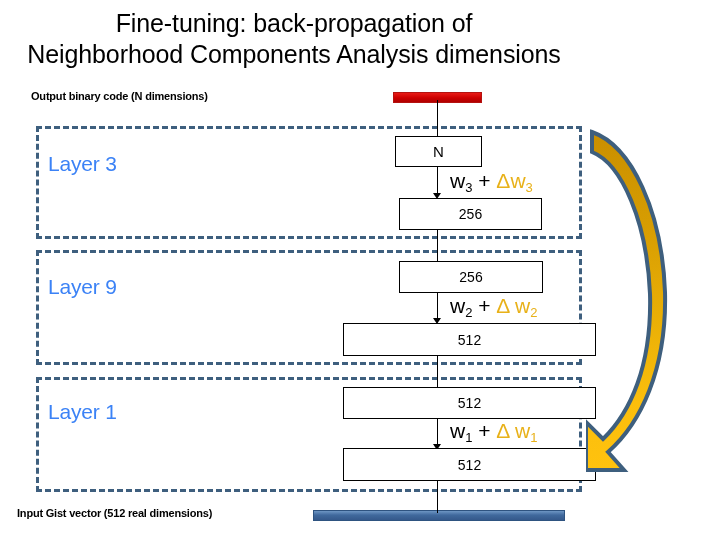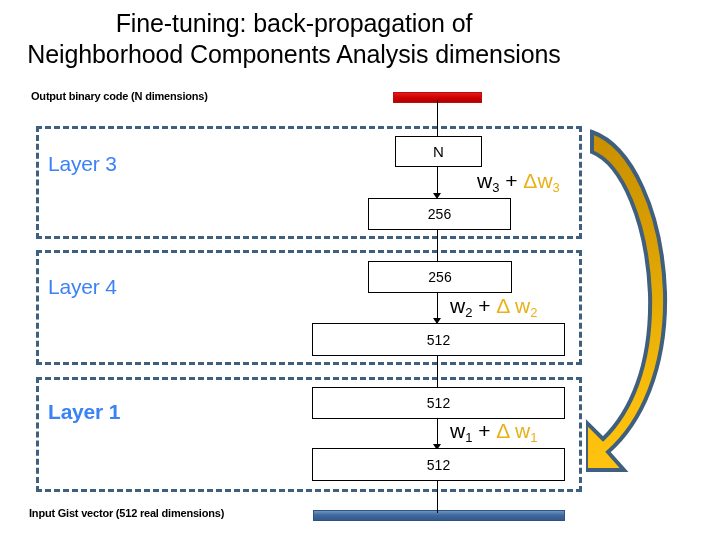--- a/index.html
+++ b/index.html
@@ -36,21 +36,21 @@
   
   .small-label {
     position: absolute;
     font-size: 11px;
     font-weight: bold;
     color: #000000;
     white-space: nowrap;
     letter-spacing: -0.2px;
   }
   #output-label { left: 31px; top: 90px; }
-  #input-label  { left: 17px; top: 507px; margin-left: 12px; }
+  #input-label  { left: 17px; top: 507px; }
 
   
   #output-bar {
     position: absolute;
     left: 393px;
     top: 92px;
     width: 89px;
     height: 11px;
     background: linear-gradient(to bottom, #e81b16 0%, #cc0000 55%, #b00000 100%);
     border: 1px solid #b41210;
@@ -80,36 +80,36 @@
 
   .layer-title {
     position: absolute;
     font-size: 21px;
     color: #3b82f6;
     white-space: nowrap;
     letter-spacing: -0.2px;
   }
   #layer3-title { left: 48px; top: 152px; }
   #layer2-title { left: 48px; top: 275px; }
-  #layer1-title { left: 48px; top: 400px; font-weight: bold; }
+  #layer1-title { left: 48px; top: 400px; }
 
   
   .unit-box {
     position: absolute;
     background: #ffffff;
     border: 1.4px solid #000000;
     box-sizing: border-box;
     display: flex;
     align-items: center;
     justify-content: center;
     font-size: 15px;
     color: #000000;
     z-index: 3;
   }
-  .unit-box.small-font { font-size: 14px; }
+  .unit-box.small-font { font-size: 14px; margin-left: 31px; }
 
   #box-n     { left: 395px; top: 136px; width: 87px;  height: 31px; }
   #box-l3-in { left: 368px; top: 198px; width: 143px; height: 32px; }
 
   #box-l2-out{ left: 368px; top: 261px; width: 144px; height: 32px; }
   #box-l2-in { left: 312px; top: 323px; width: 253px; height: 33px; }
 
   #box-l1-out{ left: 312px; top: 387px; width: 253px; height: 32px; }
   #box-l1-in { left: 312px; top: 448px; width: 253px; height: 33px; }
 
@@ -156,21 +156,21 @@
     z-index: 4;
     letter-spacing: 0px;
   }
   .weight-label sub {
     font-size: 13px;
     vertical-align: baseline;
     position: relative;
     top: 4px;
   }
   .weight-label .delta { color: #e8b119; }
-  #w3-label { left: 450px; top: 169px; margin-left: 27px; }
+  #w3-label { left: 450px; top: 169px; }
   #w2-label { left: 450px; top: 294px; text-align: right; }
   #w1-label { left: 450px; top: 419px; }
 
   
   #back-arrow {
     position: absolute;
     left: 586px;
     top: 124px;
     width: 94px;
     height: 365px;
@@ -196,21 +196,21 @@
 <div class="vline-head" id="head-l3"></div>
 <div class="unit-box small-font" id="box-l3-in">256</div>
 <div class="weight-label" id="w3-label">
   <span>w</span><sub>3</sub>
   <span>+</span>
   <span class="delta">Δw</span><sub class="delta">3</sub>
 </div>
 <div class="vline" id="line-l3-l2"></div>
 
 <div class="layer-box" id="layer2-box"></div>
-<div class="layer-title" id="layer2-title">Layer 4</div>
+<div class="layer-title" id="layer2-title">Layer 9</div>
 <div class="unit-box small-font" id="box-l2-out">256</div>
 <div class="vline" id="line-l2"></div>
 <div class="vline-head" id="head-l2"></div>
 <div class="unit-box small-font" id="box-l2-in">512</div>
 <div class="weight-label" id="w2-label">
   <span>w</span><sub>2</sub>
   <span>+</span>
   <span class="delta">Δ w</span><sub class="delta">2</sub>
 </div>
 <div class="vline" id="line-l2-l1"></div>

